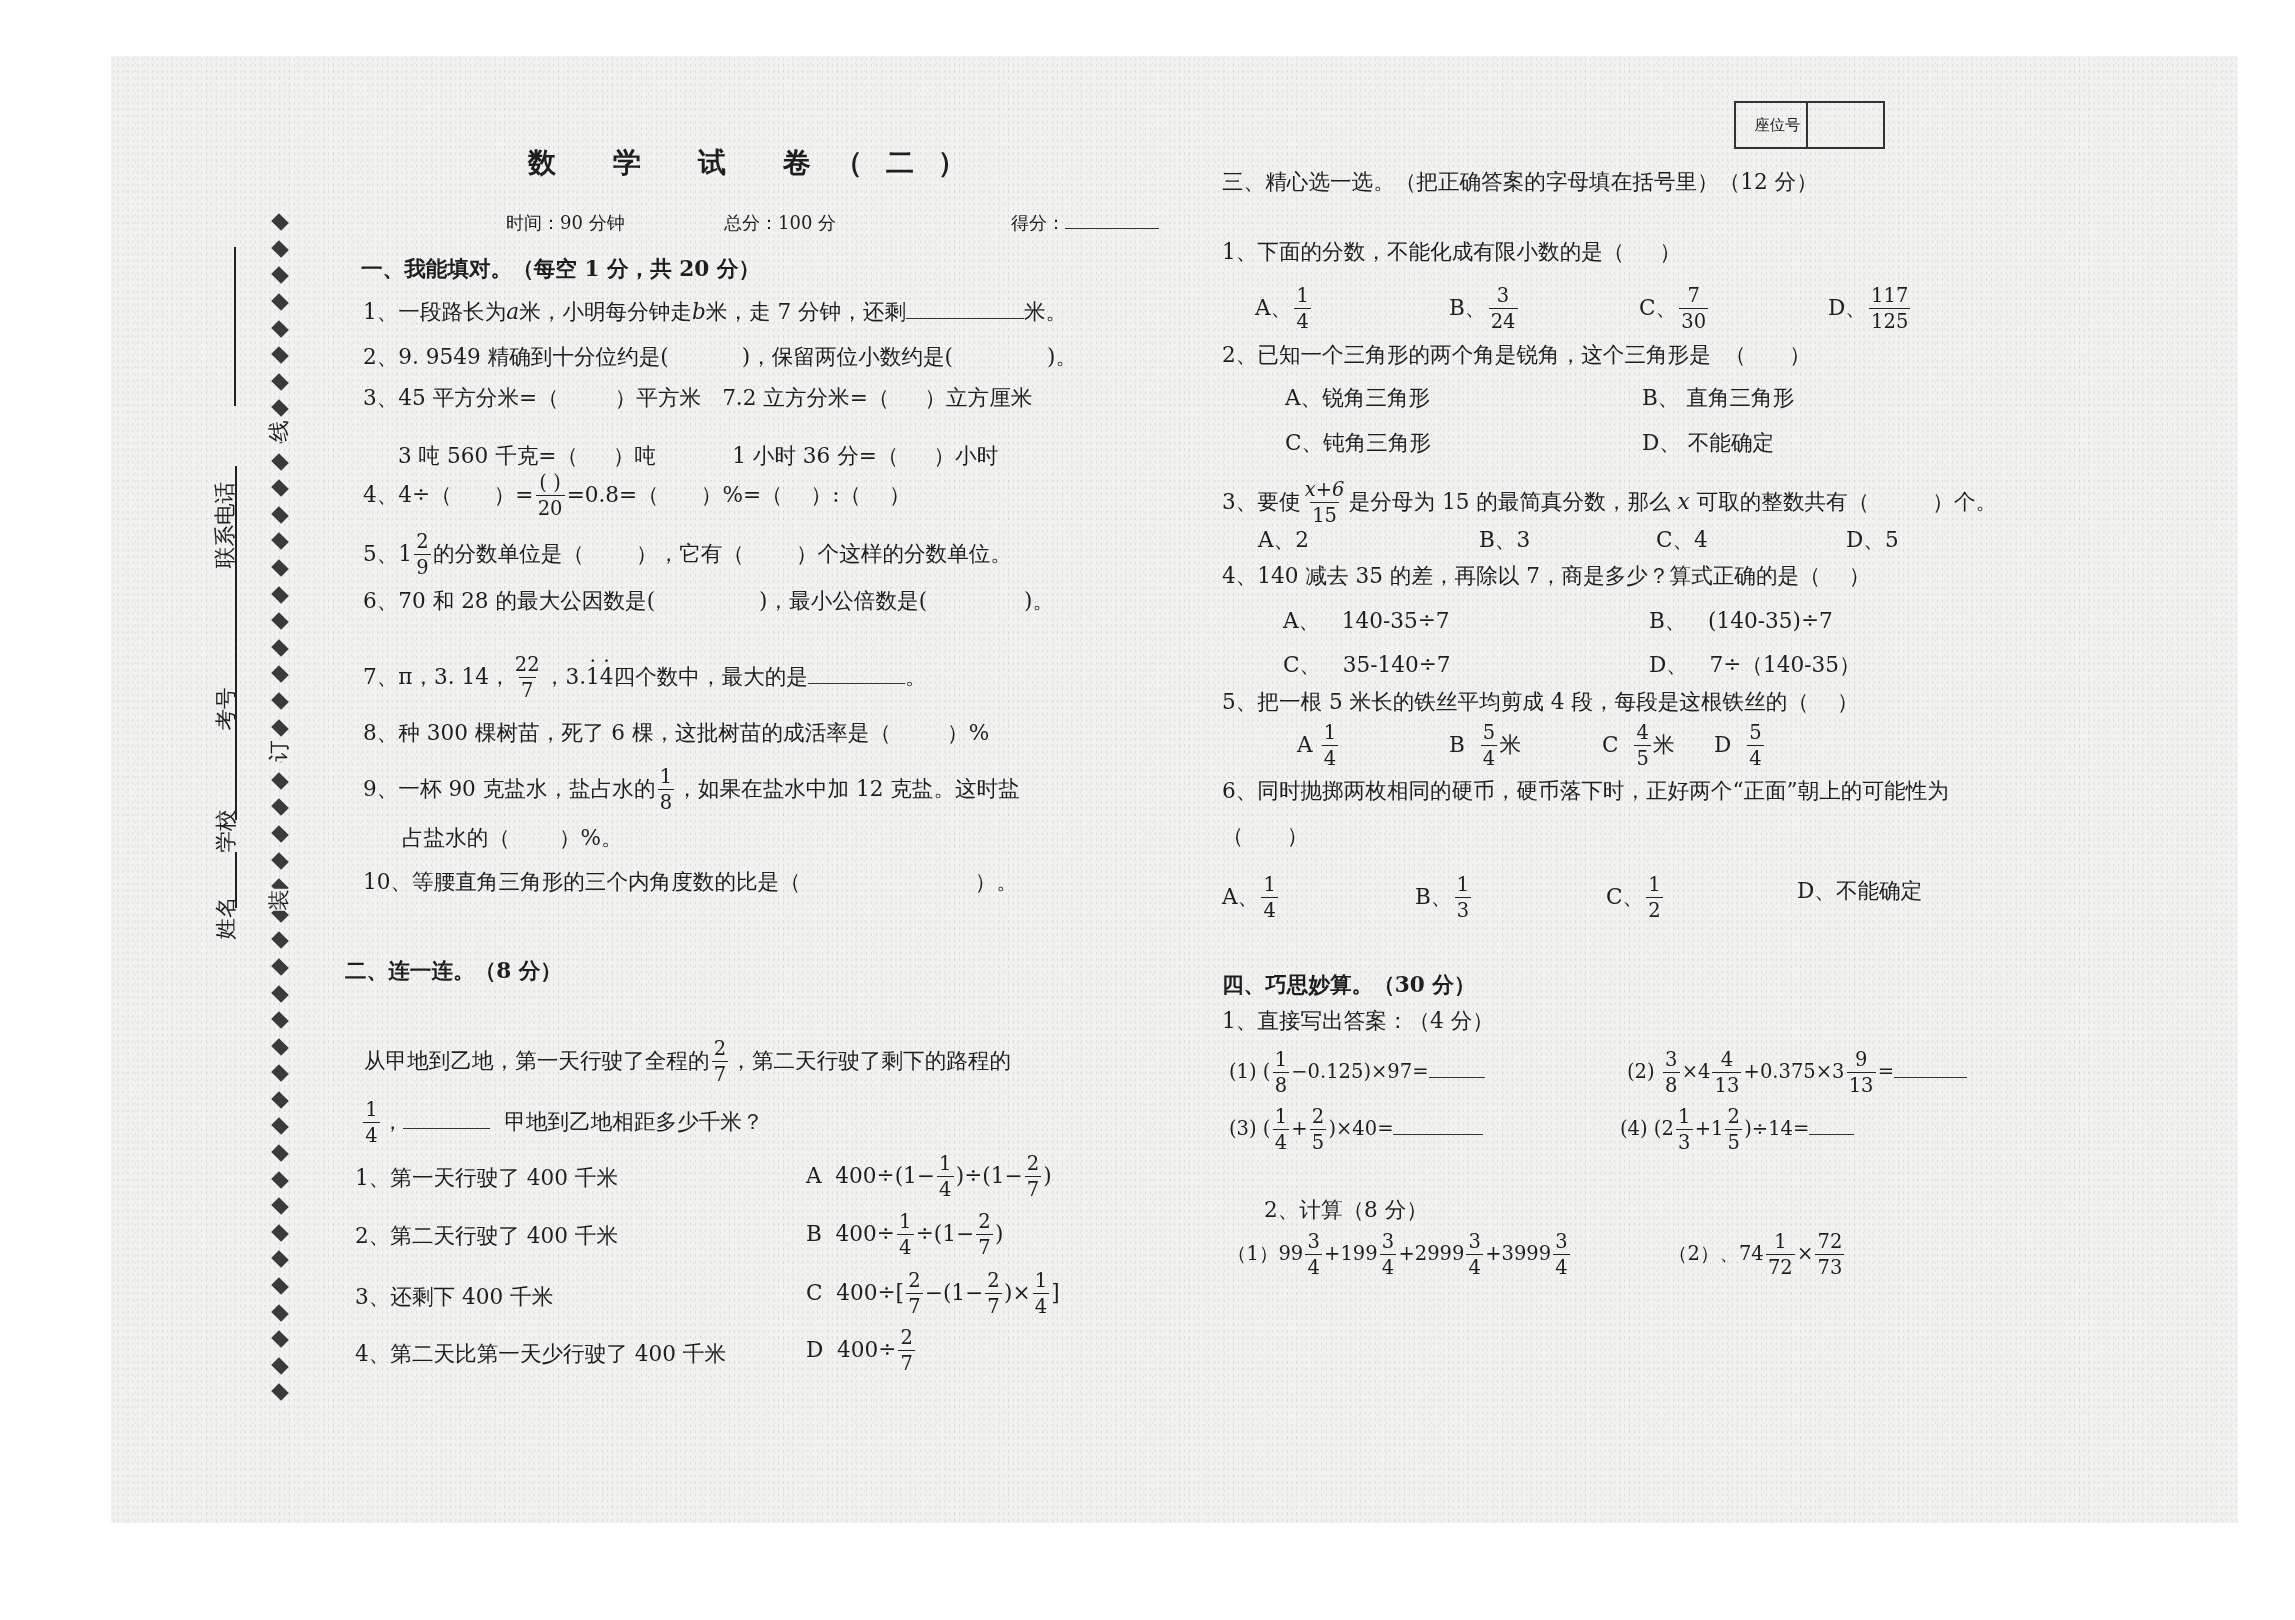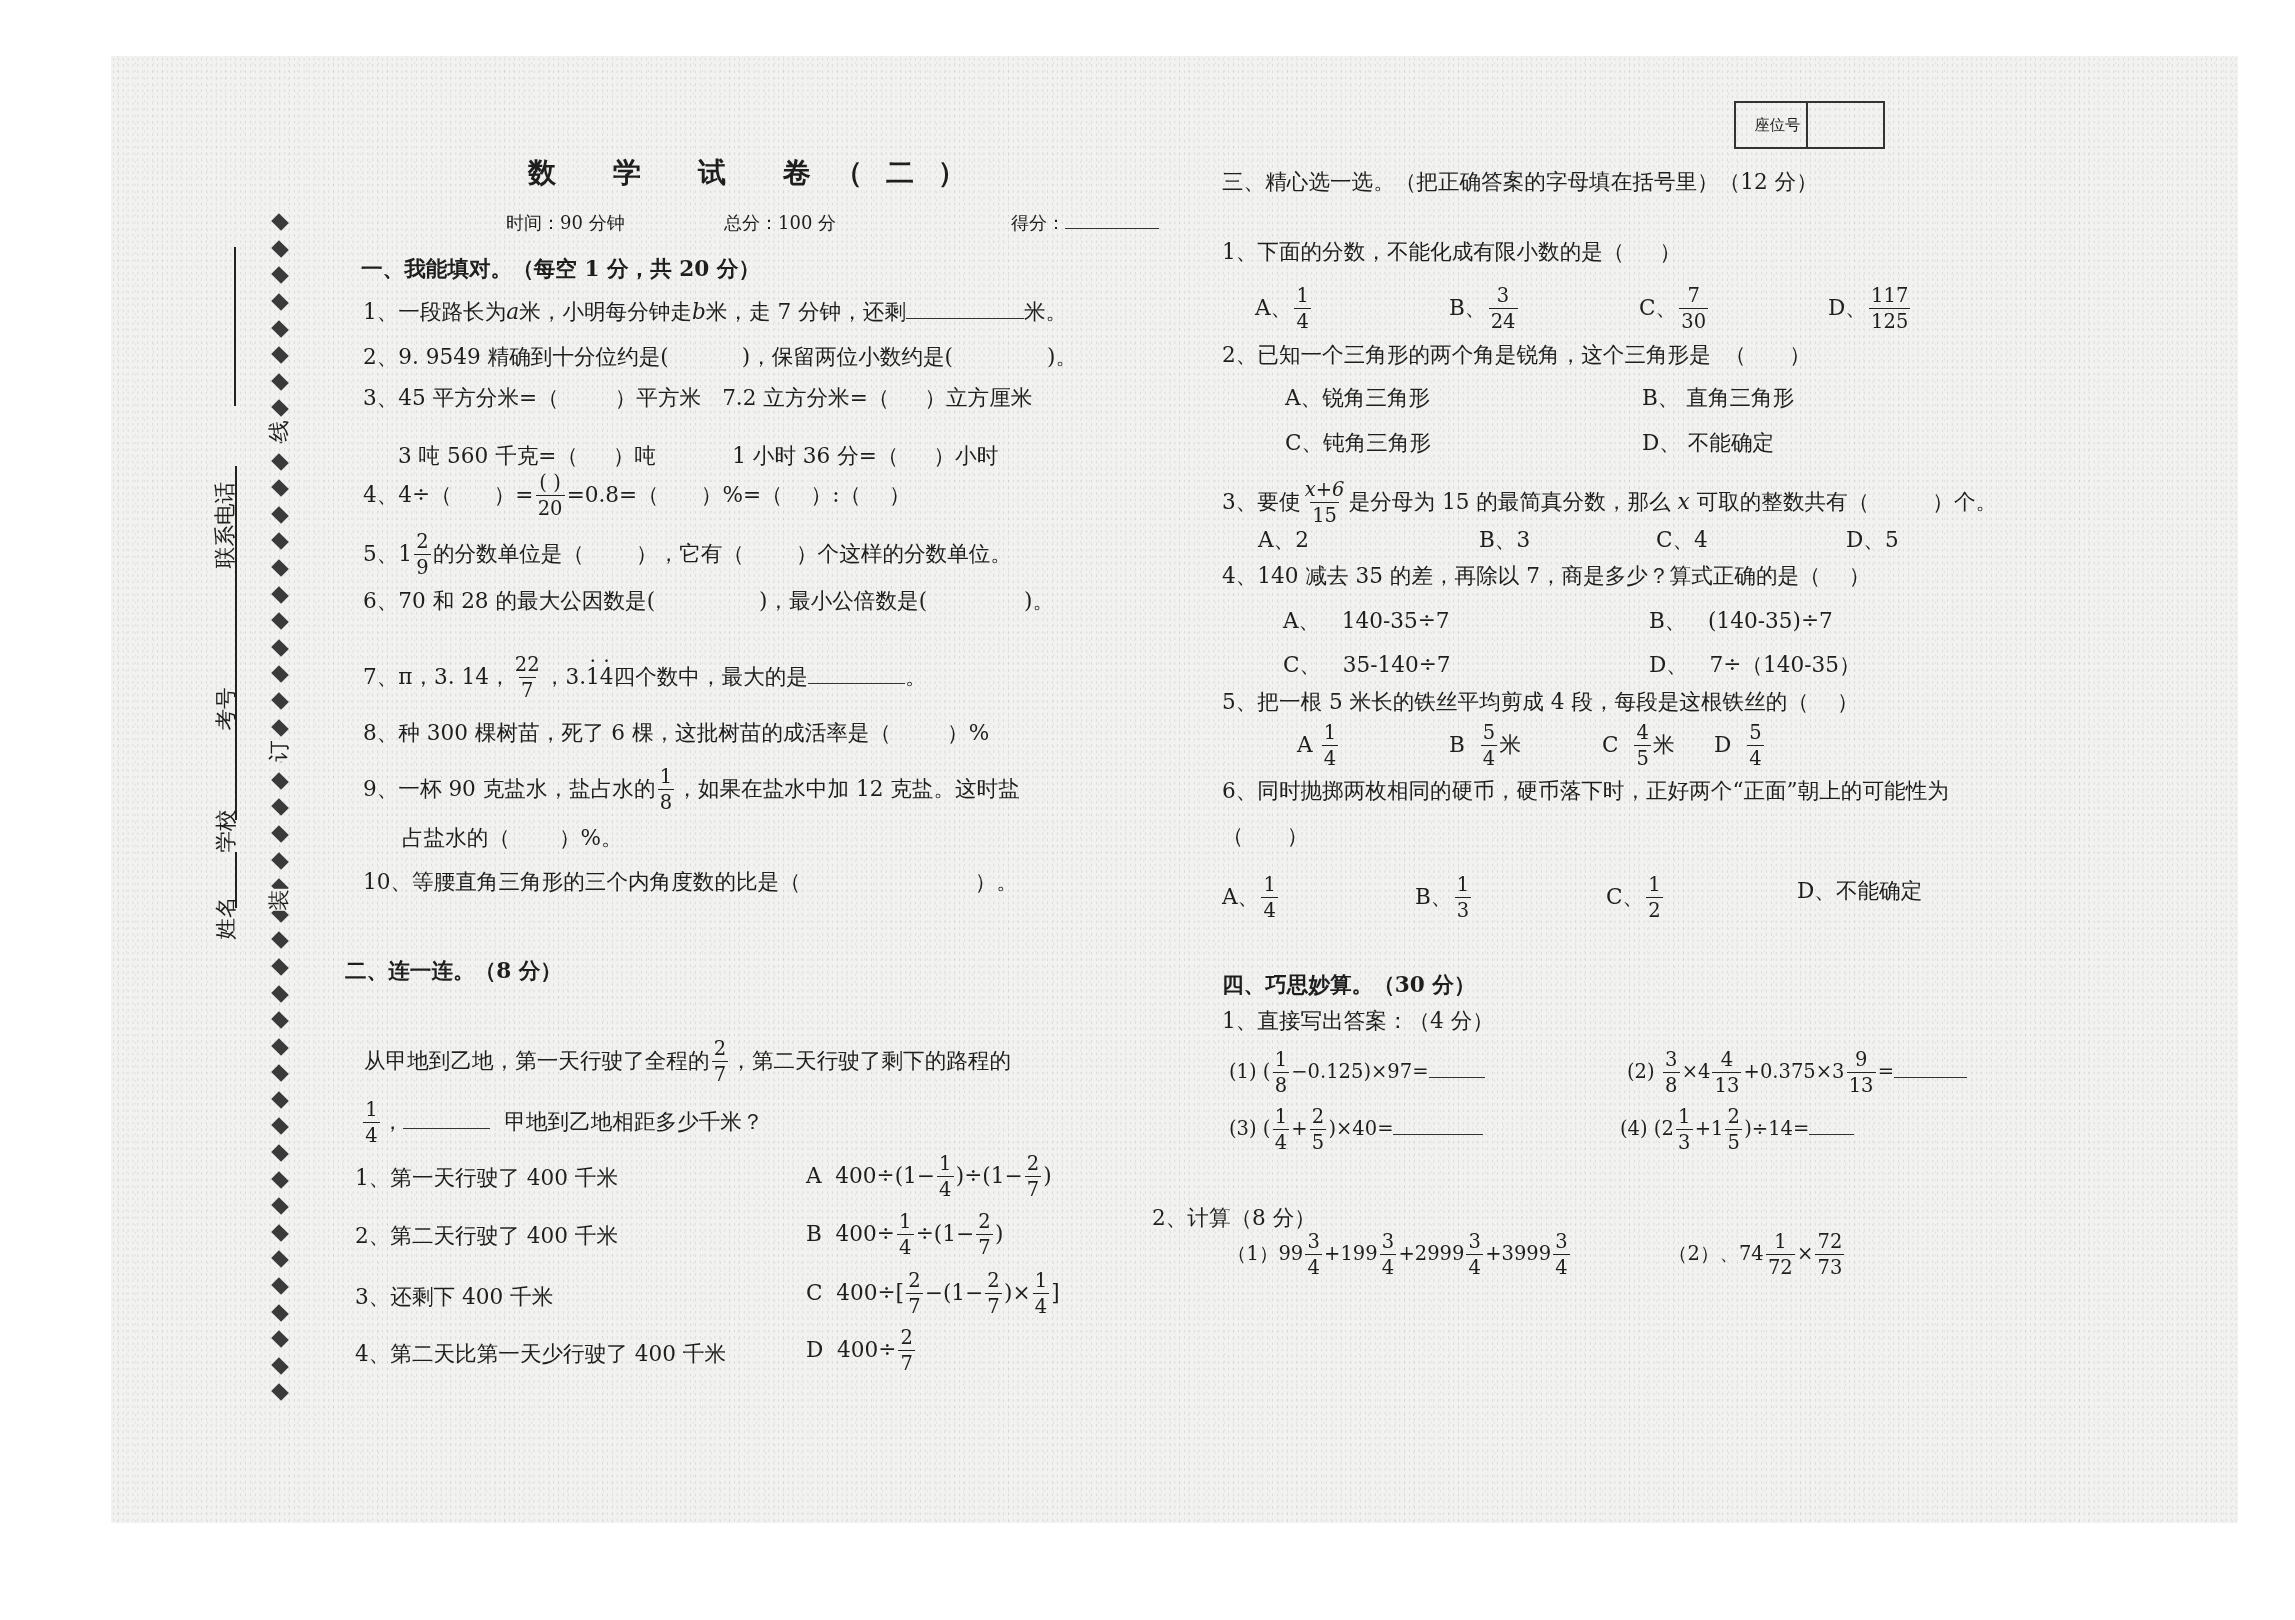--- a/index.html
+++ b/index.html
@@ -98,21 +98,21 @@
 <div class="vline" style="left:235px;top:466px;height:292px;"></div>
 <div class="bind-label t" style="left:204px;top:695px;">考号</div>
 <div class="vline" style="left:235px;top:716px;height:104px;"></div>
 <div class="bind-label t" style="left:204px;top:817px;">学校</div>
 <div class="vline" style="left:235px;top:852px;height:56px;"></div>
 <div class="bind-label t" style="left:204px;top:904px;">姓名</div>
 <div class="abs t" style="left:268px;top:417px;background:#f2f2f1;transform:rotate(-90deg);">线</div>
 <div class="abs t" style="left:268px;top:737px;background:#f2f2f1;transform:rotate(-90deg);">订</div>
 <div class="abs t" style="left:268px;top:886px;background:#f2f2f1;transform:rotate(-90deg);">装</div>
 
-<div class="abs title" style="left:528px;top:154px;text-align:right;">数 学 试 卷（二）</div>
+<div class="abs title" style="left:528px;top:144px;text-align:right;">数 学 试 卷（二）</div>
 <div class="abs t" style="left:506px;top:209px;font-size:18px;">时间：90 分钟</div>
 <div class="abs t" style="left:724px;top:209px;font-size:18px;">总分：100 分</div>
 <div class="abs t" style="left:1011px;top:209px;font-size:18px;">
   <span>得分：</span><span class="blank" style="width:94px"></span>
 </div>
 
 <div class="abs sec" style="left:361px;top:254px;">一、我能填对。（每空 1 分，共 20 分）</div>
 
 <div class="abs t" style="left:363px;top:298px;">
   <span>1、一段路长为</span><i>a</i><span>米，小明每分钟走</span><i>b</i><span>米，走 7 分钟，还剩</span><span class="blank" style="width:118px"></span><span>米。</span>
@@ -347,21 +347,21 @@
 <div class="abs t" style="left:1620px;top:1107px;font-size:19.5px;">
   <span>(4)</span> (2<span class="frac">
       <span class="num">1</span>
       <span class="den">3</span>
     </span>+1<span class="frac">
       <span class="num">2</span>
       <span class="den">5</span>
     </span>)÷14=<span class="blank" style="width:45px"></span>
 </div>
 
-<div class="abs t" style="left:1152px;top:1196px;margin-top:8px;">2、计算（8 分）</div>
+<div class="abs t" style="left:1264px;top:1196px;">2、计算（8 分）</div>
 <div class="abs t" style="left:1227px;top:1232px;font-size:19.5px;">
   <span>（1）</span>99<span class="frac">
       <span class="num">3</span>
       <span class="den">4</span>
     </span>+199<span class="frac">
       <span class="num">3</span>
       <span class="den">4</span>
     </span>+2999<span class="frac">
       <span class="num">3</span>
       <span class="den">4</span>

